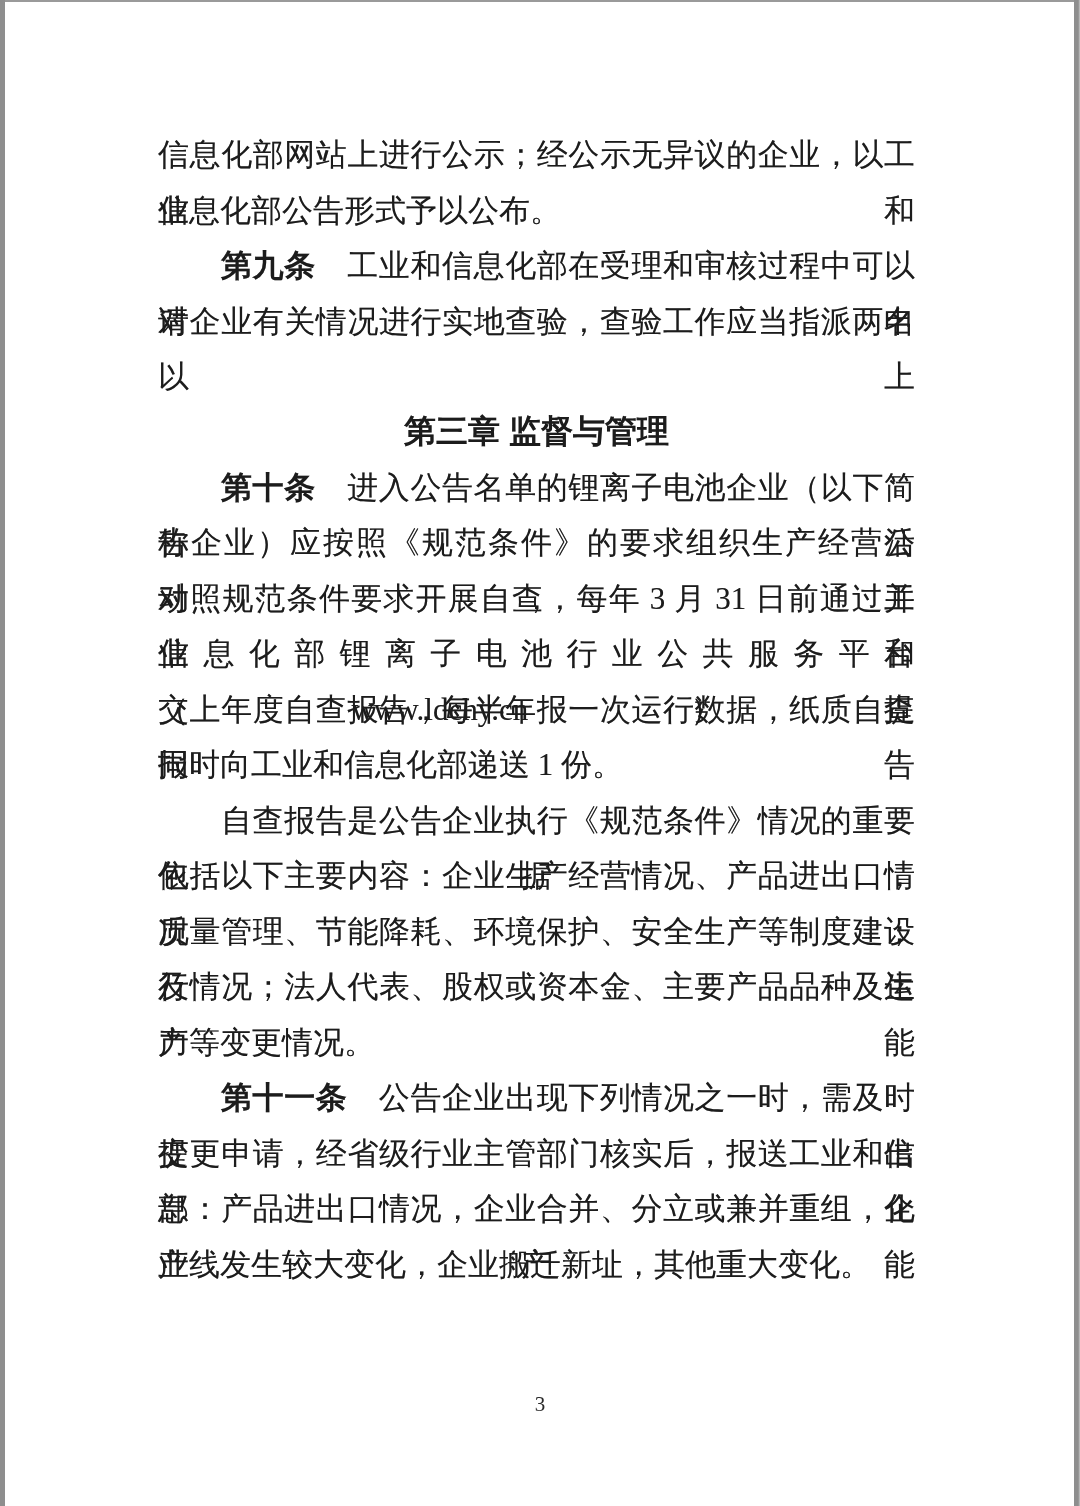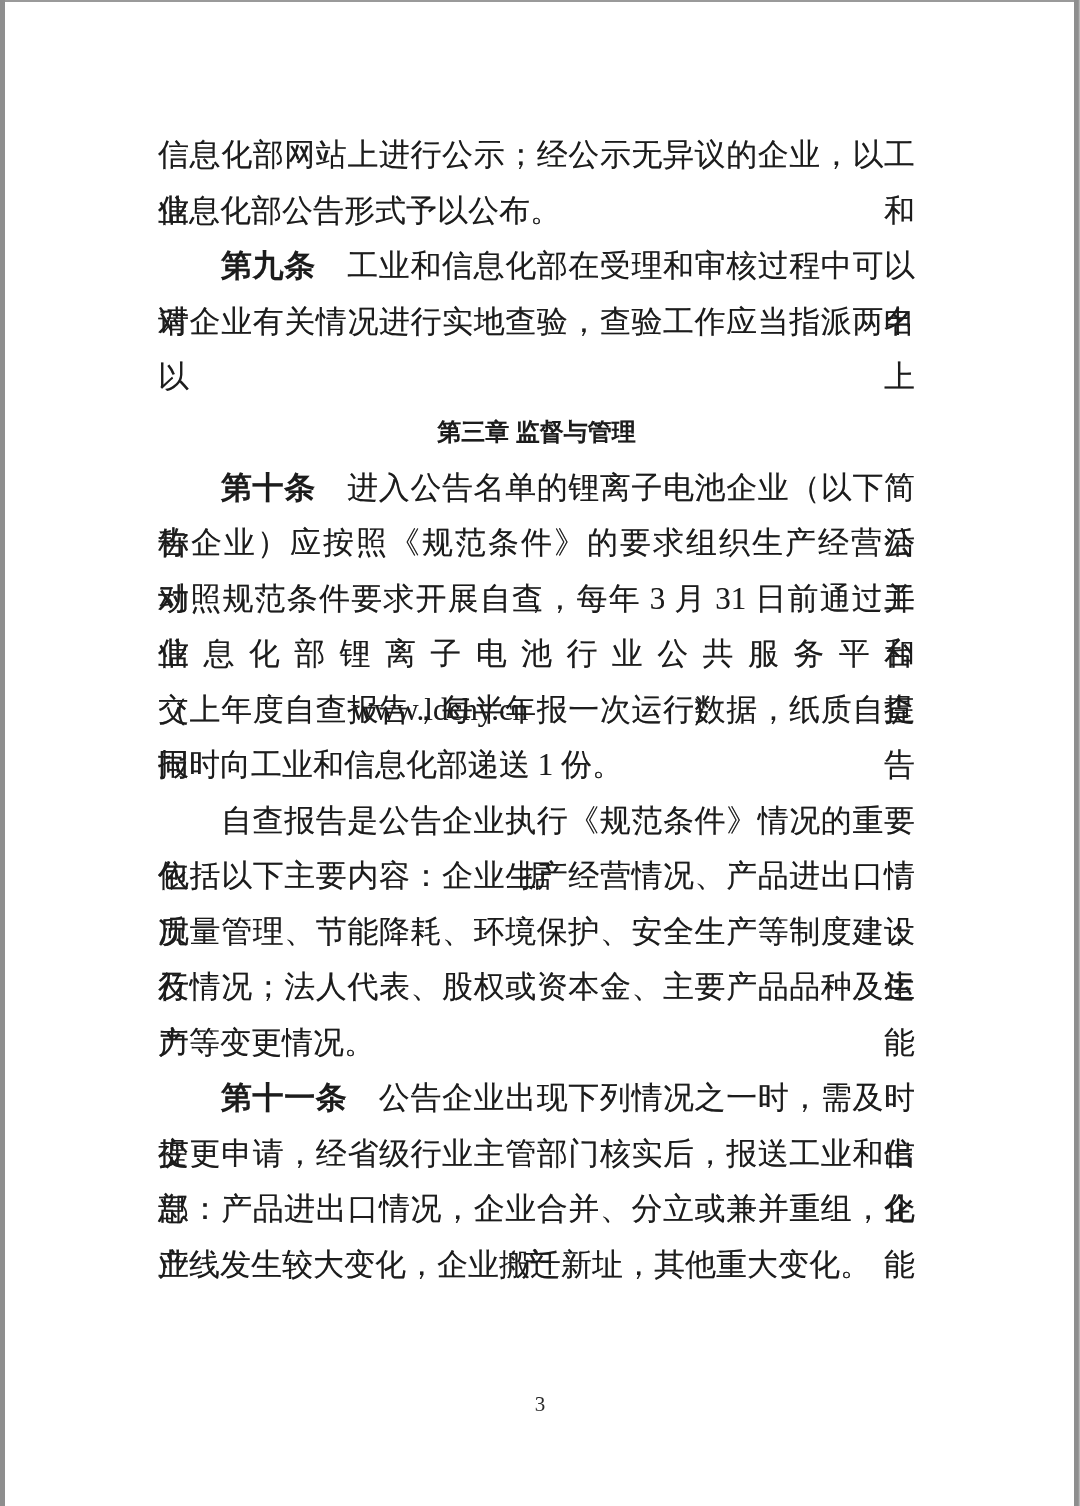--- a/index.html
+++ b/index.html
@@ -43,21 +43,21 @@
     text-align-last: justify;
     text-justify: inter-character;
   }
   .line.indent { text-indent: 63px; }
   .line .bold { font-weight: 700; }
   .line.heading {
     text-align: center;
     text-align-last: center;
     font-weight: 700;
     font-family: "Liberation Sans", "DejaVu Sans", sans-serif;
-    font-size: 24px;
+    font-size: 32px;
     text-indent: 0;
   }
   .spacer { height: 55px; }
 
   .page-number {
     position: absolute;
     left: 0;
     top: 1392px;
     width: 1080px;
     text-align: center;

